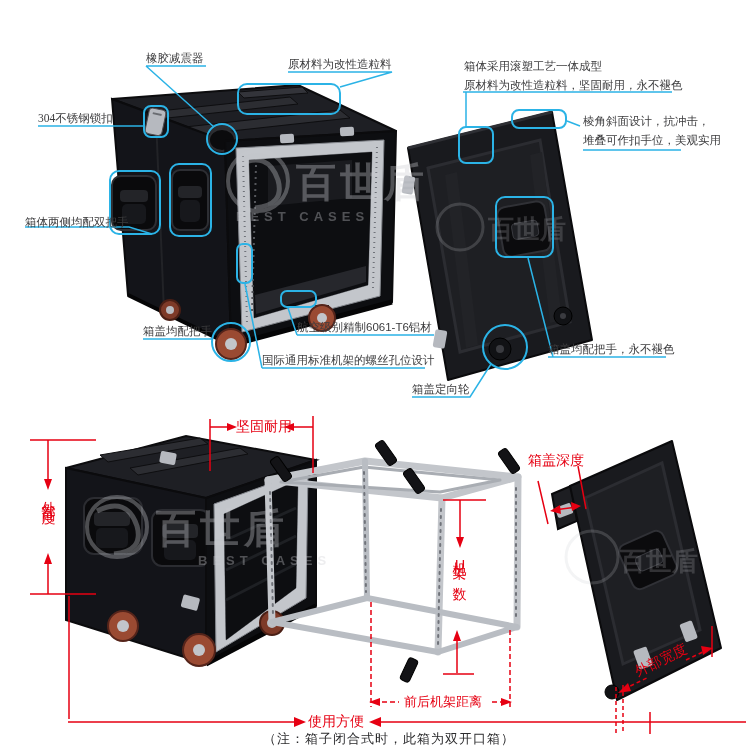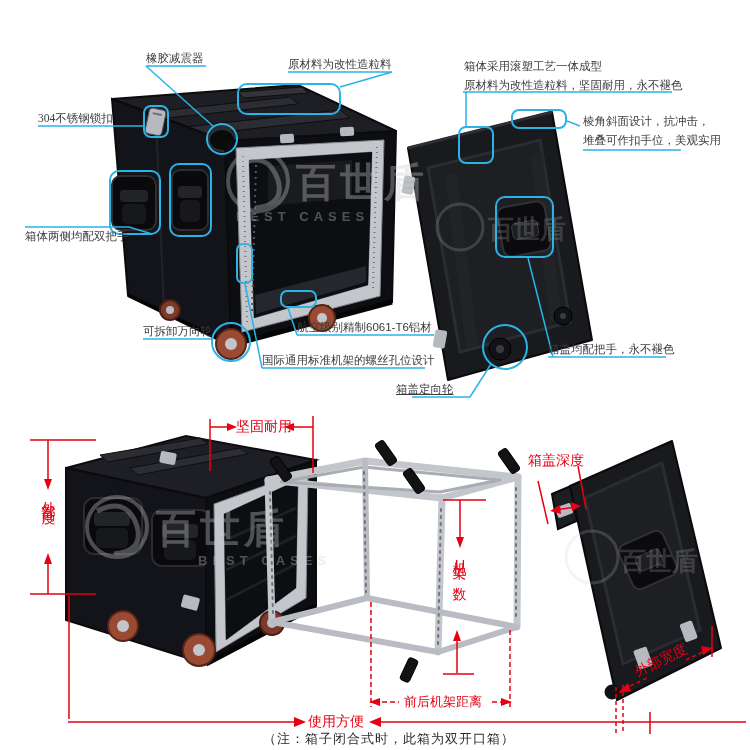--- a/index.html
+++ b/index.html
@@ -289,25 +289,25 @@
 <div class="lbl" style="left:288px;top:57px;">原材料为改性造粒料</div>
 <div class="lbl" style="left:38px;top:111px;font-family:Liberation Serif, serif;">304不锈钢锁扣</div>
 <div class="lbl2" style="left:583px;top:112px;">
   <div>棱角斜面设计，抗冲击，</div>
   <div>堆叠可作扣手位，美观实用</div>
 </div>
 <div class="lbl2" style="left:464px;top:57px;">
   <div>箱体采用滚塑工艺一体成型</div>
   <div>原材料为改性造粒料，坚固耐用，永不褪色</div>
 </div>
-<div class="lbl" style="left:25px;top:229px;">箱体两侧均配双把手</div>
-<div class="lbl" style="left:143px;top:324px;">可拆卸万向轮</div>
+<div class="lbl" style="left:25px;top:215px;">箱体两侧均配双把手</div>
+<div class="lbl" style="left:143px;top:324px;">箱盖均配把手</div>
 <div class="lbl" style="left:297px;top:320px;text-align:center;">航空级别精制6061-T6铝材</div>
 <div class="lbl" style="left:262px;top:353px;">国际通用标准机架的螺丝孔位设计</div>
-<div class="lbl" style="left:396px;top:382px;text-decoration:underline;">箱盖定向轮</div>
+<div class="lbl" style="left:412px;top:382px;">箱盖定向轮</div>
 <div class="lbl" style="left:548px;top:342px;">箱盖均配把手，永不褪色</div>
 
 <div class="dim vdim" style="left:40px;top:490px;">外部高度</div>
 <div class="dim" style="left:236px;top:418px;">坚固耐用</div>
 <div class="dim" style="left:528px;top:452px;">箱盖深度</div>
 <div class="dim vdim" style="left:451px;top:551px;">机架U数</div>
 <div class="dim" style="left:404px;top:693px;font-size:13px;">前后机架距离</div>
 <div class="dim" style="left:308px;top:713px;">使用方便</div>
 <div class="dim ow" style="left:636px;top:664px;">外部宽度</div>
 

